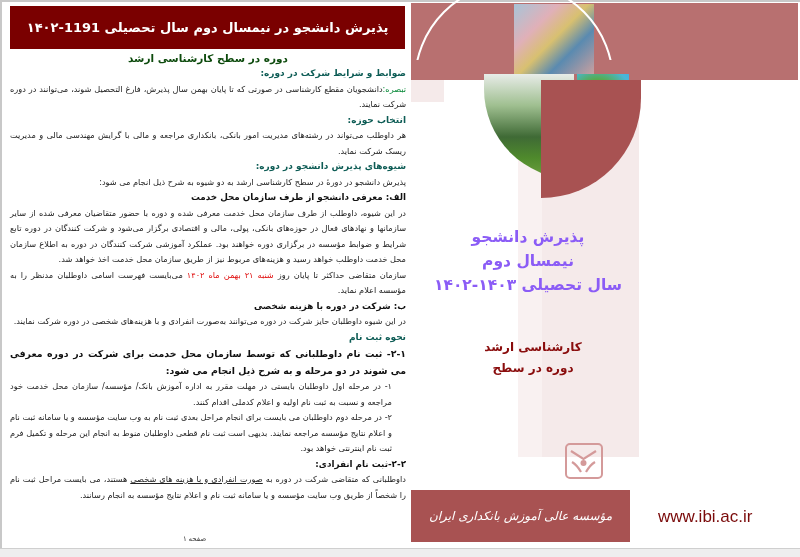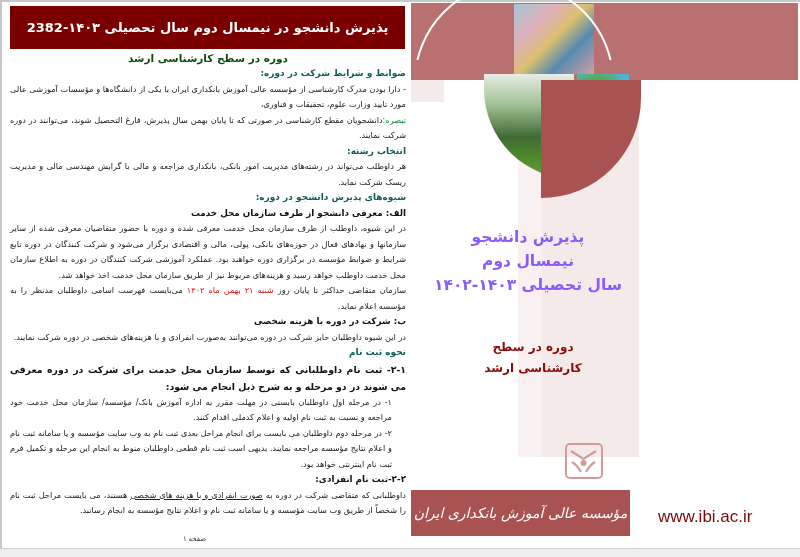--- a/index.html
+++ b/index.html
@@ -57,46 +57,46 @@
     position: absolute; left: 20px; top: 223px; width: 200px; text-align: center; direction: rtl;
     color: #8b5cf6; font-weight: bold; font-size: 15.5px; line-height: 24px;
   }
   .cover-sub {
     position: absolute; left: 40px; top: 335px; width: 170px; text-align: center; direction: rtl;
     color: #8a0d0d; font-weight: bold; font-size: 12px; line-height: 21px;
   }
   .logo { position: absolute; left: 157px; top: 441px; width: 38px; height: 36px;
     border: 2.5px solid #d49a9a; border-radius: 5px; box-sizing: border-box; }
   .logo svg { position: absolute; left: 0; top: 0; }
-  .footer-band { position: absolute; left: 3px; top: 488px; width: 219px; height: 46px; background: #a85252;
+  .footer-band { position: absolute; left: 3px; top: 488px; width: 219px; height: 52px; background: #a85252;
     color: #ffffff; display: flex; align-items: center; justify-content: center; direction: rtl;
-    font-family: "DejaVu Serif", serif; font-style: italic; font-size: 14px; }
+    font-family: "DejaVu Serif", serif; font-style: italic; font-size: 12px; }
   .website { position: absolute; left: 250px; top: 505px; font-family: "Liberation Sans", sans-serif;
     font-size: 17px; color: #7a0a0a; text-align: right; }
 </style>
 </head>
 <body>
 
 <div class="page-border-top"></div>
 <div class="page-border-left"></div>
 
 <div class="left-page">
-  <div class="header-band">پذیرش دانشجو در نیمسال دوم سال تحصیلی ۱۴۰۳-2382</div>
+  <div class="header-band">پذیرش دانشجو در نیمسال دوم سال تحصیلی 1191-۱۴۰۲</div>
 
   <div class="body-text">
     <p class="sub-title">دوره در سطح کارشناسی ارشد</p>
 
     <p class="h-green">ضوابط و شرایط شرکت در دوره:</p>
-    <p>- دارا بودن مدرک کارشناسی از مؤسسه عالی آموزش بانکداری ایران یا یکی از دانشگاه‌ها و مؤسسات آموزشی عالی مورد تایید وزارت علوم، تحقیقات و فناوری،</p>
     <p><span class="note-label">تبصره:</span><span>دانشجویان مقطع کارشناسی در صورتی که تا پایان بهمن سال پذیرش، فارغ التحصیل شوند، می‌توانند در دوره شرکت نمایند.</span></p>
 
-    <p class="h-green">انتخاب رشته:</p>
+    <p class="h-green">انتخاب حوزه:</p>
     <p>هر داوطلب می‌تواند در رشته‌های مدیریت امور بانکی، بانکداری مراجعه و مالی با گرایش مهندسی مالی و مدیریت ریسک شرکت نماید.</p>
 
     <p class="h-green">شیوه‌های پذیرش دانشجو در دوره:</p>
+    <p>پذیرش دانشجو در دورۀ در سطح کارشناسی ارشد به دو شیوه به شرح ذیل انجام می شود:</p>
 
     <p class="h-black">الف: معرفی دانشجو از طرف سازمان محل خدمت</p>
     <p>در این شیوه، داوطلب از طرف سازمان محل خدمت معرفی شده و دوره با حضور متقاضیان معرفی شده از سایر سازمانها و نهادهای فعال در حوزه‌های بانکی، پولی، مالی و اقتصادی برگزار می‌شود و شرکت کنندگان در دوره تابع شرایط و ضوابط مؤسسه در برگزاری دوره خواهند بود. عملکرد آموزشی شرکت کنندگان در دوره به اطلاع سازمان محل خدمت داوطلب خواهد رسید و هزینه‌های مربوط نیز از طریق سازمان محل خدمت اخذ خواهد شد.</p>
     <p><span>سازمان متقاضی حداکثر تا پایان روز</span> <span class="red">شنبه ۲۱ بهمن ماه ۱۴۰۲</span> <span>می‌بایست فهرست اسامی داوطلبان مدنظر را به مؤسسه اعلام نماید.</span></p>
 
     <p class="h-black">ب: شرکت در دوره با هزینه شخصی</p>
     <p>در این شیوه داوطلبان حایز شرکت در دوره می‌توانند به‌صورت انفرادی و با هزینه‌های شخصی در دوره شرکت نمایند.</p>
 
     <p class="h-green">نحوه ثبت نام</p>
     <p class="h-big">۲-۱- ثبت نام داوطلبانی که توسط سازمان محل خدمت برای شرکت در دوره معرفی می شوند در دو مرحله و به شرح ذیل انجام می شود:</p>
@@ -123,22 +123,22 @@
   <div class="quarter-red"></div>
   <div class="ring-white-1"></div>
 
   <div class="cover-title">
     <div>پذیرش دانشجو</div>
     <div>نیمسال دوم</div>
     <div>سال  تحصیلی  ۱۴۰۳-۱۴۰۲</div>
   </div>
 
   <div class="cover-sub">
+    <div>کارشناسی ارشد</div>
     <div>دوره در سطح</div>
-    <div>کارشناسی ارشد</div>
   </div>
 
   <div class="logo">
     <svg width="33" height="31" viewBox="0 0 33 31">
       <path d="M4 6 L16.5 14 L29 6" fill="none" stroke="#d49a9a" stroke-width="2.2"></path>
       <path d="M5 17 Q10 20 14 27" fill="none" stroke="#d49a9a" stroke-width="2.2"></path>
       <path d="M28 17 Q23 20 19 27" fill="none" stroke="#d49a9a" stroke-width="2.2"></path>
       <circle cx="16.5" cy="18" r="3" fill="#d49a9a"></circle>
     </svg>
   </div>

